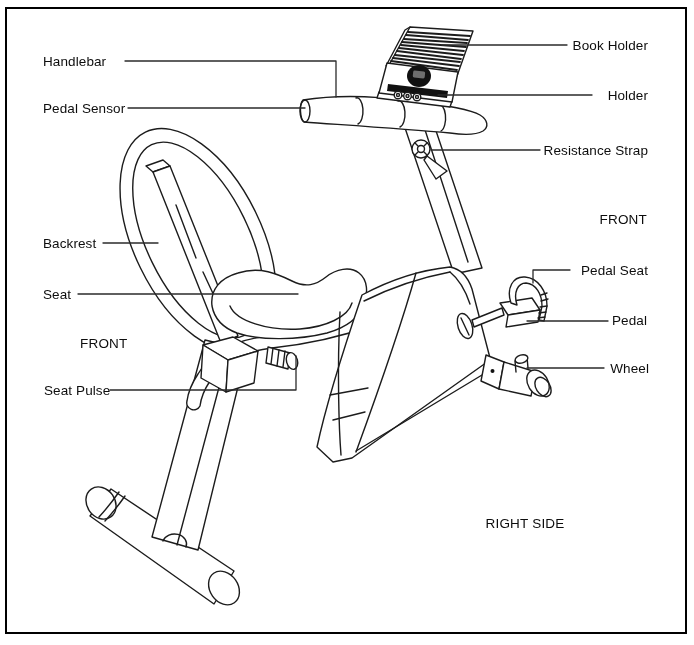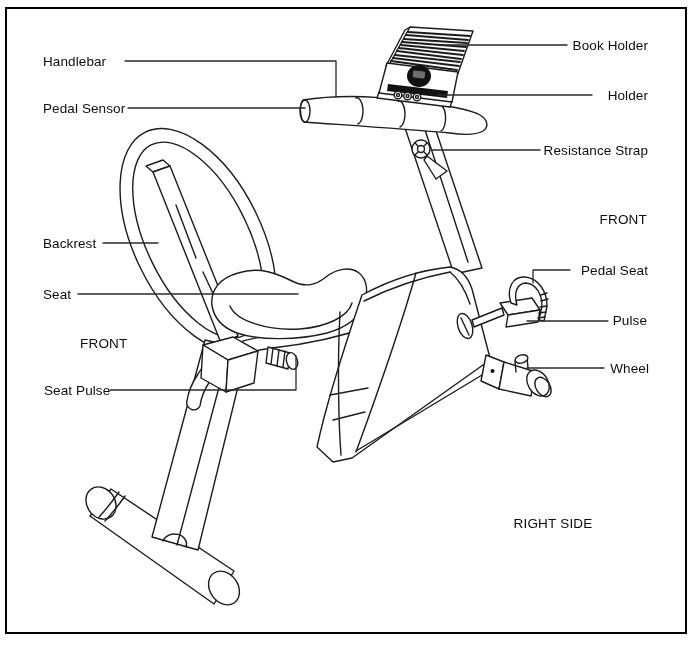--- a/index.html
+++ b/index.html
@@ -22,21 +22,21 @@
   .lbl {
     position: absolute;
     font-size: 13.5px;
     color: #0d0d0d;
     white-space: nowrap;
     transform: translateY(-50%);
     letter-spacing: 0.1px;
   }
   .lbl.right { text-align: left; }
   .lbl.bold { font-weight: normal; letter-spacing: 0.2px; padding-left: 36px; }
-  .lbl.center { transform: translate(-50%, -50%); margin-left: 28px; }
+  .lbl.center { transform: translate(-50%, -50%); }
 </style>
 </head>
 <body>
 
 <div class="page">
 
   <svg class="art" width="694" height="645" viewBox="0 0 694 645">
     <g fill="none" stroke="#1c1c1c" stroke-width="1.4" stroke-linecap="round" stroke-linejoin="round">
 
       <g>
@@ -181,19 +181,19 @@
   <div class="lbl" style="left:43px; top:243px">Backrest</div>
   <div class="lbl" style="left:43px; top:294px">Seat</div>
   <div class="lbl bold" style="left:44px; top:343px">FRONT</div>
   <div class="lbl" style="left:44px; top:390px">Seat Pulse</div>
 
   <div class="lbl right" style="right:46px; top:45px">Book Holder</div>
   <div class="lbl right" style="right:46px; top:95px">Holder</div>
   <div class="lbl right" style="right:46px; top:150px">Resistance Strap</div>
   <div class="lbl bold right" style="right:47px; top:219px">FRONT</div>
   <div class="lbl right" style="right:46px; top:270px">Pedal Seat</div>
-  <div class="lbl right" style="right:47px; top:320px">Pulse</div>
+  <div class="lbl right" style="right:47px; top:320px">Pedal</div>
   <div class="lbl right" style="right:45px; top:368px">Wheel</div>
 
   <div class="lbl bold center" style="left:507px; top:523px">RIGHT SIDE</div>
 
   <div class="frame"></div>
 </div>
 
 </body></html>

